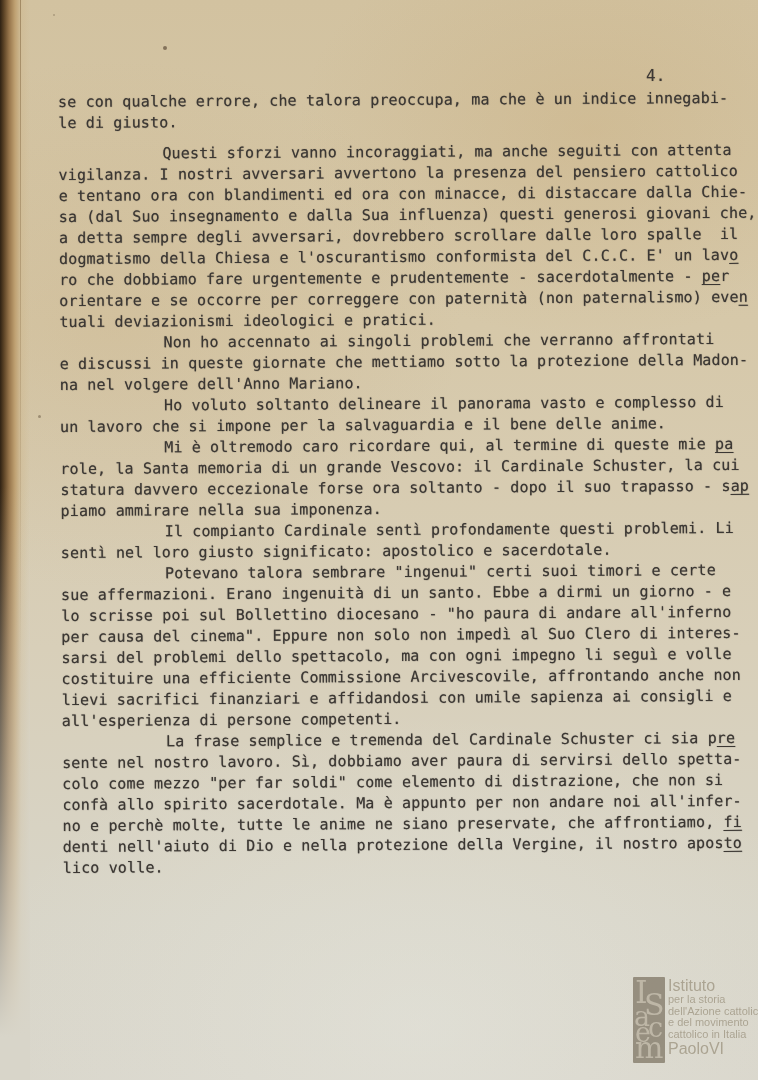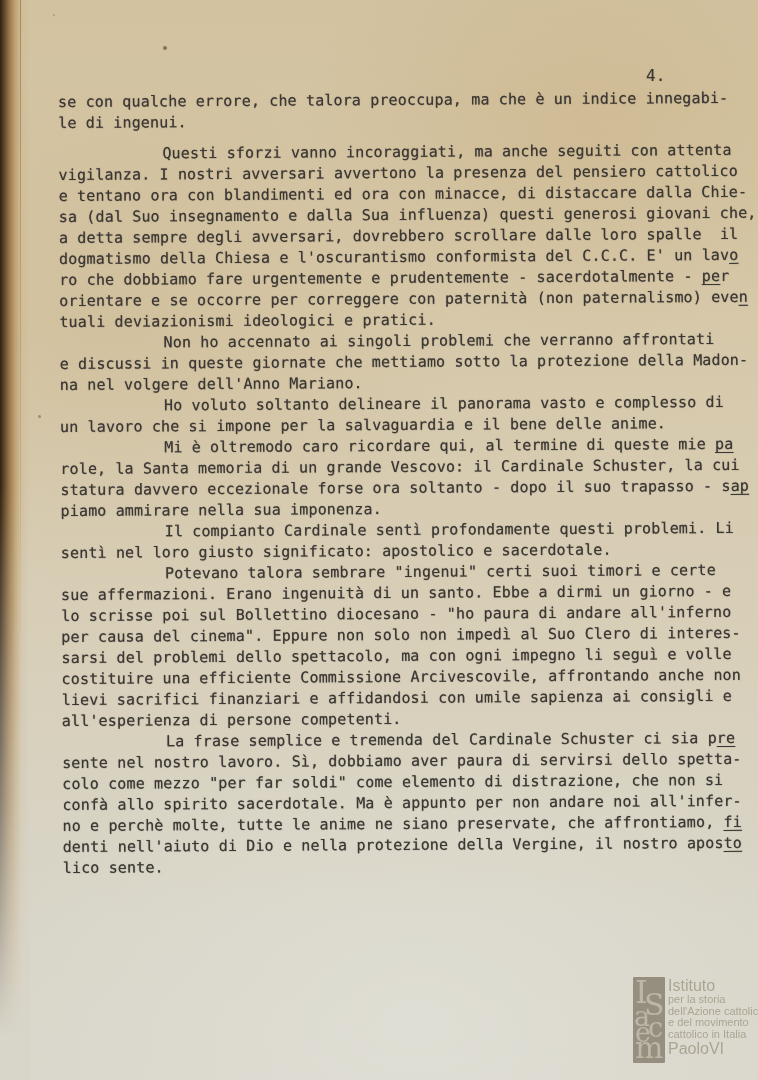--- a/index.html
+++ b/index.html
@@ -92,21 +92,21 @@
   <div class="page-edge-line"></div>
   <div class="speck s1"></div>
   <div class="speck s2"></div>
   <div class="speck s3"></div>
 
   <div class="page-number">4.</div>
 
   <div class="text-block">
     <div>
         <div class="tline"><span class="t">se con qualche errore, che talora preoccupa, ma che è un indice innegabi-</span></div>
-        <div class="tline"><span class="t">le di ingenui.</span></div>
+        <div class="tline"><span class="t">le di giusto.</span></div>
         <div class="tline indent gap"><span class="t">Questi sforzi vanno incoraggiati, ma anche seguiti con attenta</span></div>
         <div class="tline"><span class="t">vigilanza. I nostri avversari avvertono la presenza del pensiero cattolico</span></div>
         <div class="tline"><span class="t">e tentano ora con blandimenti ed ora con minacce, di distaccare dalla Chie-</span></div>
         <div class="tline"><span class="t">sa (dal Suo insegnamento e dalla Sua influenza) questi generosi giovani che,</span></div>
         <div class="tline"><span class="t">a detta sempre degli avversari, dovrebbero scrollare dalle loro spalle  il</span></div>
         <div class="tline"><span class="t">dogmatismo della Chiesa e l'oscurantismo conformista del C.C.C. E' un lav</span><span class="u">o</span></div>
         <div class="tline"><span class="t">ro che dobbiamo fare urgentemente e prudentemente - sacerdotalmente - </span><span class="u">pe</span><span class="p">r</span></div>
         <div class="tline"><span class="t">orientare e se occorre per correggere con paternità (non paternalismo) eve</span><span class="u">n</span></div>
         <div class="tline"><span class="t">tuali deviazionismi ideologici e pratici.</span></div>
         <div class="tline indent"><span class="t">Non ho accennato ai singoli problemi che verranno affrontati</span></div>
@@ -127,21 +127,21 @@
         <div class="tline"><span class="t">sarsi del problemi dello spettacolo, ma con ogni impegno li seguì e volle</span></div>
         <div class="tline"><span class="t">costituire una efficiente Commissione Arcivescovile, affrontando anche non</span></div>
         <div class="tline"><span class="t">lievi sacrifici finanziari e affidandosi con umile sapienza ai consigli e</span></div>
         <div class="tline"><span class="t">all'esperienza di persone competenti.</span></div>
         <div class="tline indent"><span class="t">La frase semplice e tremenda del Cardinale Schuster ci sia p</span><span class="u">re</span></div>
         <div class="tline"><span class="t">sente nel nostro lavoro. Sì, dobbiamo aver paura di servirsi dello spetta-</span></div>
         <div class="tline"><span class="t">colo come mezzo "per far soldi" come elemento di distrazione, che non si</span></div>
         <div class="tline"><span class="t">confà allo spirito sacerdotale. Ma è appunto per non andare noi all'infer-</span></div>
         <div class="tline"><span class="t">no e perchè molte, tutte le anime ne siano preservate, che affrontiamo, </span><span class="u">fi</span></div>
         <div class="tline"><span class="t">denti nell'aiuto di Dio e nella protezione della Vergine, il nostro apos</span><span class="u">to</span></div>
-        <div class="tline"><span class="t">lico sente.</span></div>
+        <div class="tline"><span class="t">lico volle.</span></div>
       </div>
   </div>
 
   <div class="watermark">
     <div class="monogram">
       <span>I</span>
       <span>S</span>
       <span>a</span>
       <span>e</span>
       <span>c</span>

